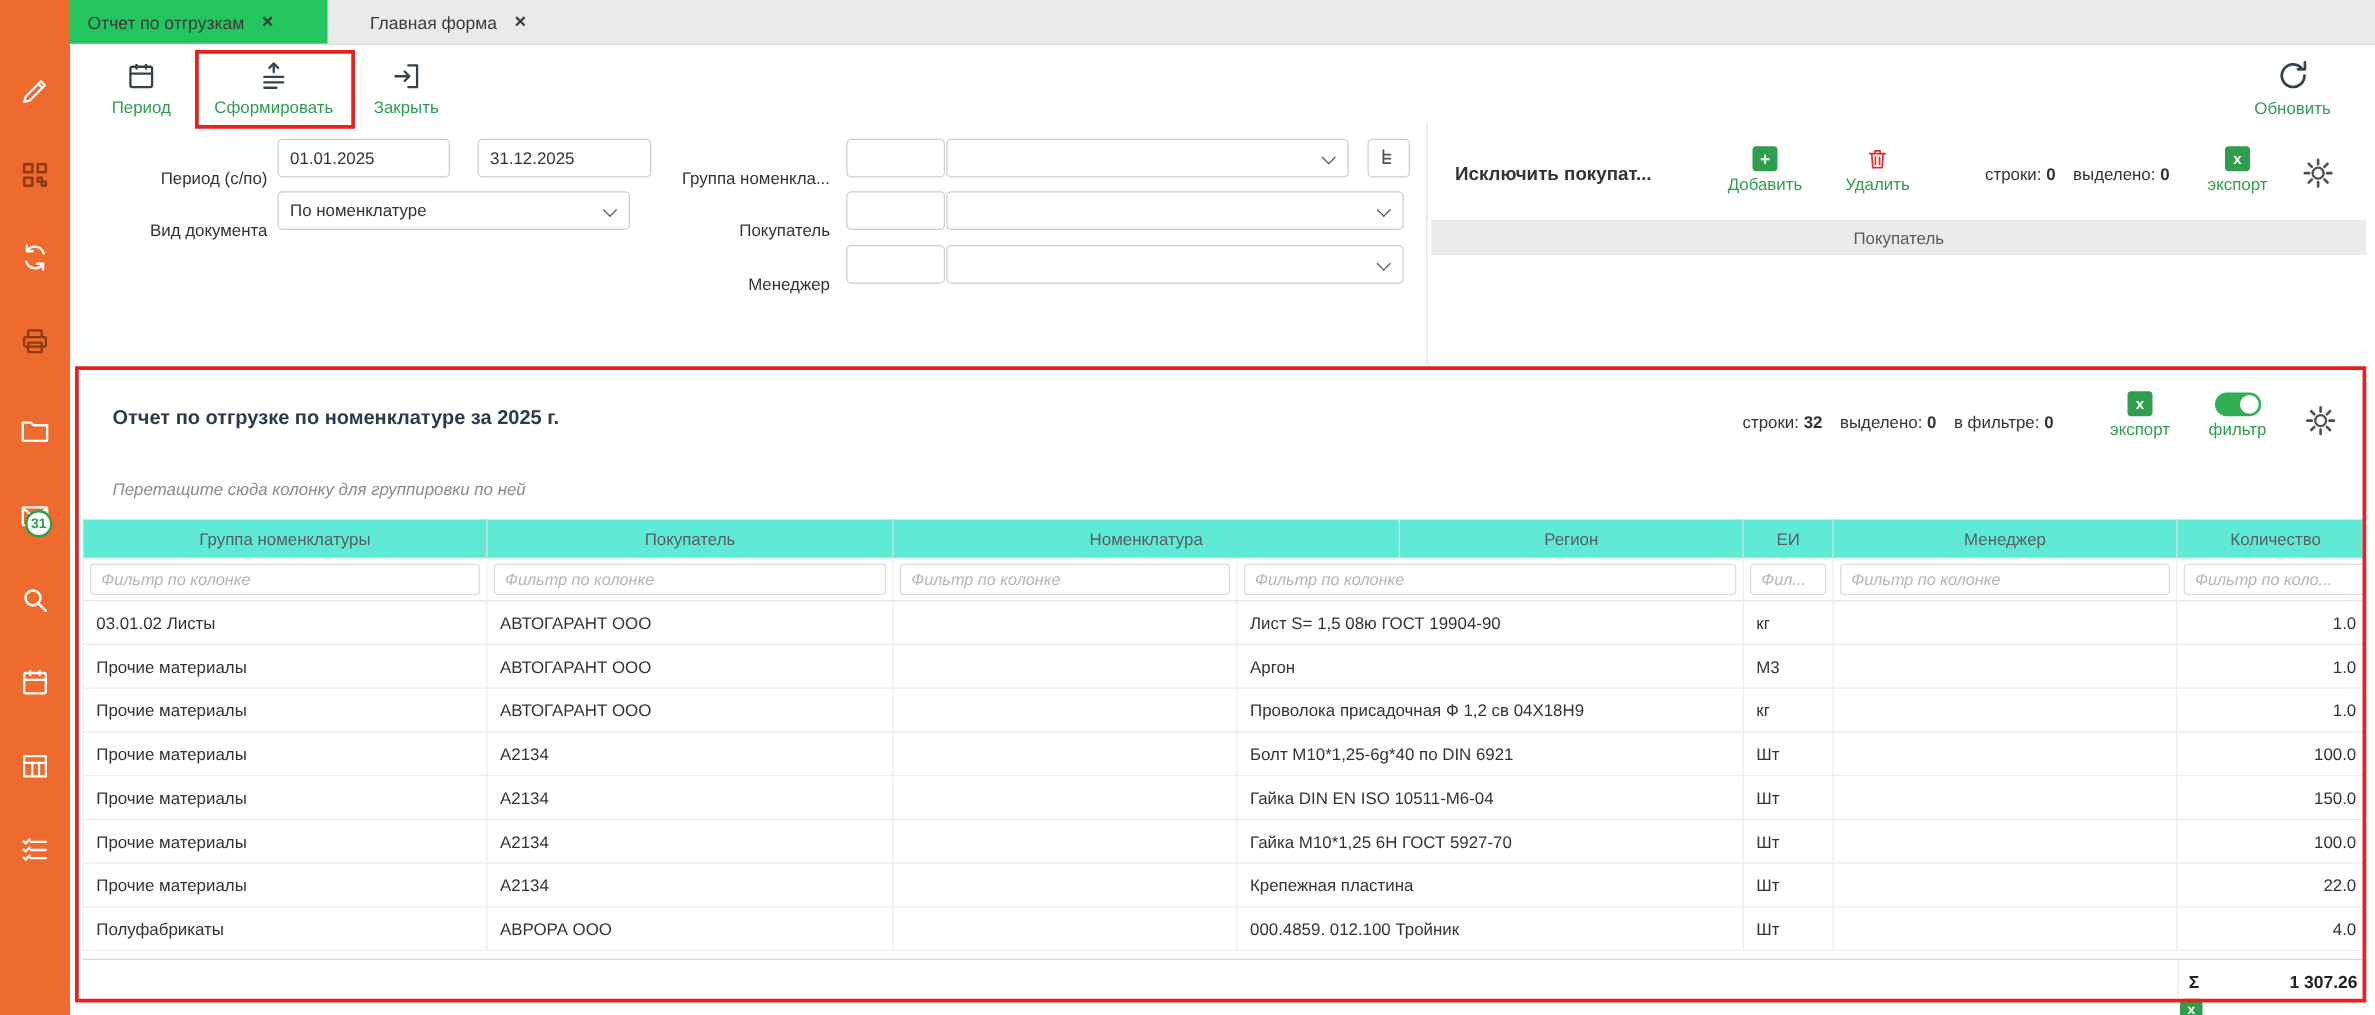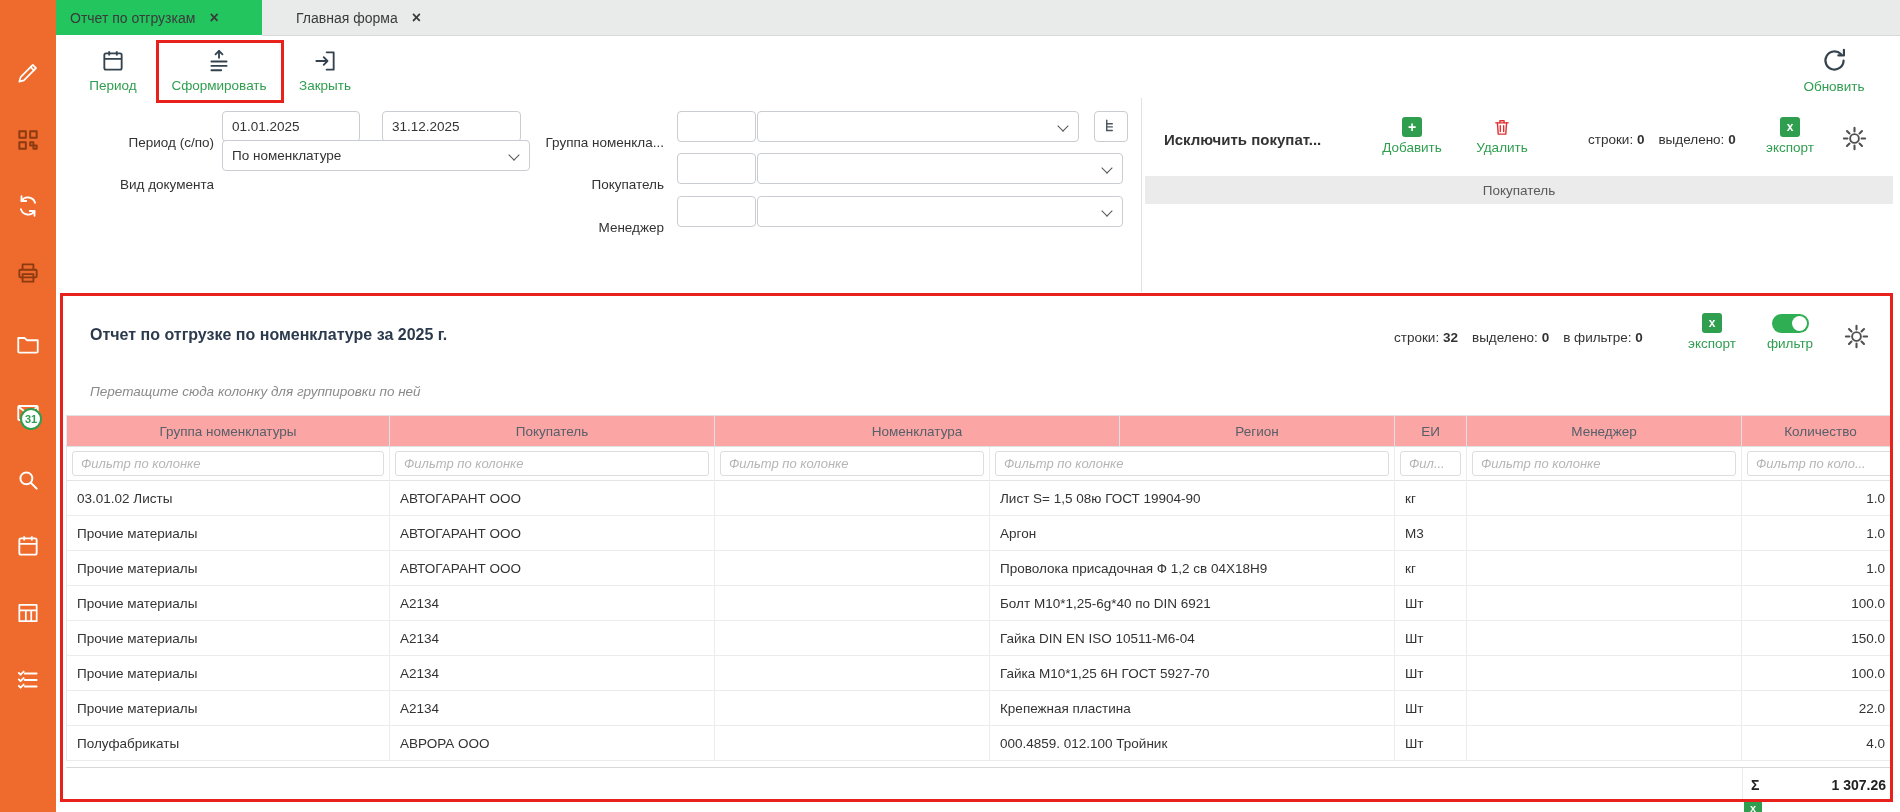--- a/index.html
+++ b/index.html
@@ -49,21 +49,21 @@
   .report-title{position:absolute;font-size:16px;font-weight:600;color:#2c3a4e;white-space:nowrap;}
   .hint{position:absolute;font-size:13.5px;font-style:italic;color:#8a8a8a;white-space:nowrap;}
   .toggle{width:37px;height:19px;background:#2fae53;border-radius:10px;position:relative;}
   .toggle::after{content:"";position:absolute;right:2px;top:2px;width:15px;height:15px;border-radius:50%;background:#fff;}
 
   
   .tbl{position:absolute;left:66px;top:415px;width:1824px;overflow:hidden;background:#fff;}
   .trow{display:flex;}
   .trow>div:first-child{border-left:1px solid #e4e7ea;}
   .th{height:32px;display:flex;align-items:center;justify-content:center;font-size:13.5px;color:#566069;
-      background:#fca5a5;border-top:1px solid #dfe2e5;border-bottom:1px solid #dfe2e5;border-right:1px solid #dfe2e5;
+      background:#5eead4;border-top:1px solid #dfe2e5;border-bottom:1px solid #dfe2e5;border-right:1px solid #dfe2e5;
       white-space:nowrap;overflow:hidden;flex:none;}
   .fcell{height:34px;border-bottom:1px solid #e4e4e4;border-right:1px solid #ececec;padding:4px 5px;background:#fff;flex:none;}
   .fcell input{width:100%;height:100%;border:1px solid #ddd;border-radius:3px;padding:0 8px;font-size:13px;
       color:#333;font-family:inherit;background:#fff;}
   .fcell input::placeholder{color:#b5b5b5;font-style:italic;}
   .cell{height:35px;display:flex;align-items:center;padding:0 10px;font-size:13.5px;color:#333;
       border-bottom:1px solid #ececec;border-right:1px solid #ececec;white-space:nowrap;overflow:hidden;flex:none;}
   .cell.num{justify-content:flex-end;padding-right:14px;}
   .sumrow{position:absolute;left:66px;top:767px;width:1824px;height:34px;border-top:1px solid #d7d7d7;background:#fff;}
   .sumcell{position:absolute;left:1676px;top:0;width:158px;height:34px;display:flex;align-items:center;
@@ -200,21 +200,21 @@
   <div class="tree-btn" style="left:1094px;top:111px">
     <svg viewBox="0 0 24 24" width="19" height="19" fill="none" stroke="#4a5560" stroke-width="1.8" stroke-linecap="round">
         <path d="M6 4v13"></path>
         <path d="M6 8.5h7"></path>
         <path d="M6 12.5h7"></path>
         <path d="M6 17h7"></path>
       </svg>
   </div>
 
   <div class="field-label" style="left:58px;top:153px;width:156px">Вид документа</div>
-  <div class="sel" style="left:222px;top:140px;width:308px">
+  <div class="sel" style="left:222px;top:153px;width:282px">
     <span>По номенклатуре</span>
     <span class="chev"></span>
   </div>
 
   <div class="field-label" style="left:518px;top:153px;width:146px">Покупатель</div>
   <input class="inp" style="left: 677px; top: 153px; width: 79px;">
   <div class="sel" style="left:757px;top:153px;width:366px">
       <span class="chev"></span>
     </div>
 

